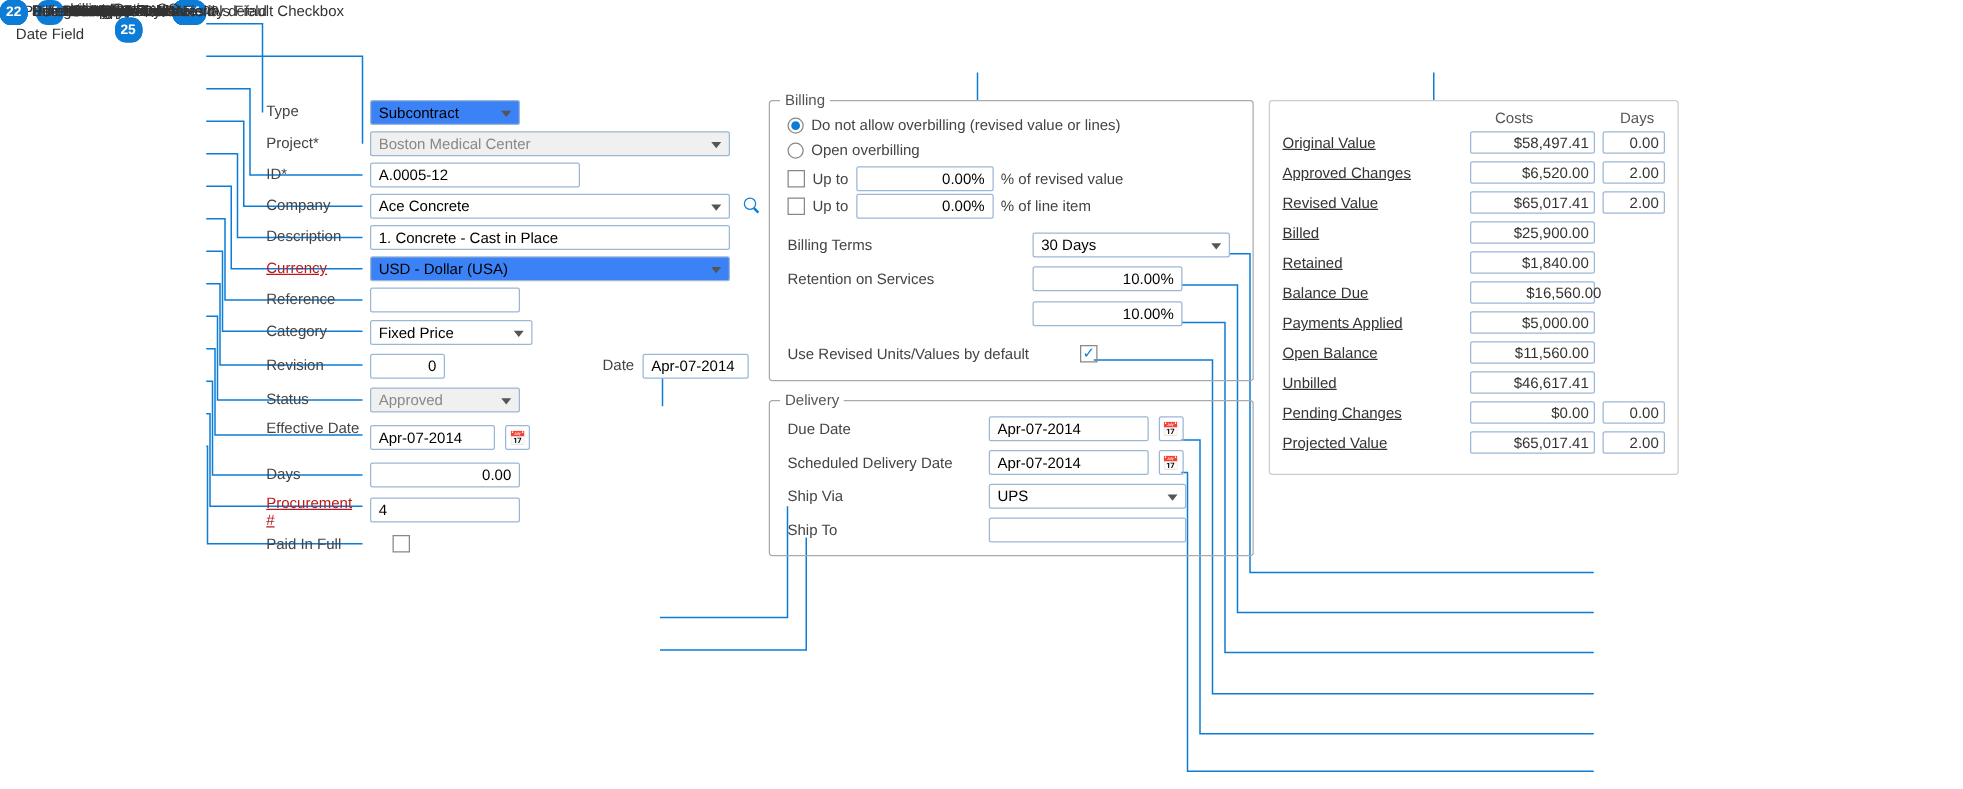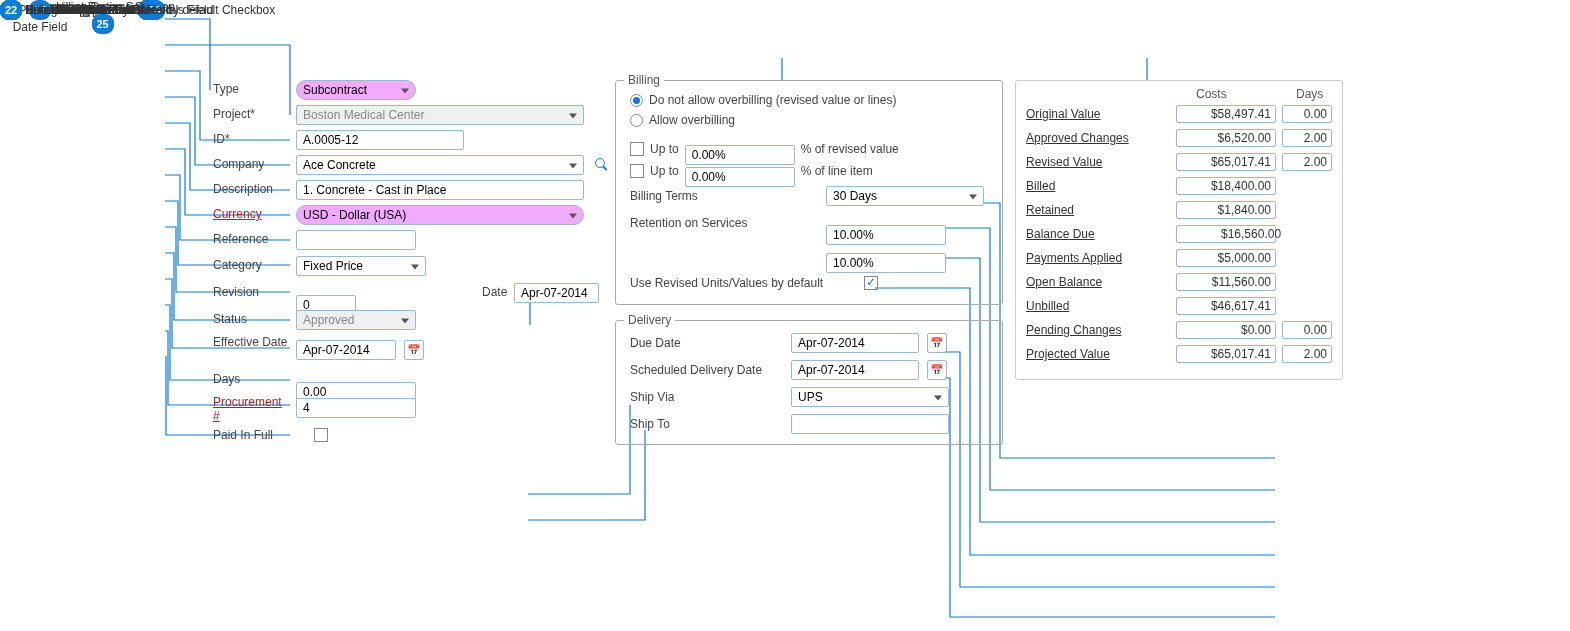--- a/index.html
+++ b/index.html
@@ -10,22 +10,22 @@
 .line { position: absolute; stroke: #0d7cd6; stroke-width: 1.2; fill: none; }
 svg.lines { position: absolute; top: 0; left: 0; width: 1570px; height: 631px; pointer-events: none; }
 .fieldset { position: absolute; border: 1px solid #aaa; border-radius: 3px; padding: 6px; }
 .fieldset > .legend { position: absolute; top: -8px; left: 8px; background: #fff; padding: 0 4px; color: #555; }
 .row { position: absolute; display: flex; align-items: center; }
 .lbl { font-size: 12px; color: #444; }
 .lbl-link { color: #b91c1c; text-decoration: underline; cursor: pointer; }
 .input, .select { border: 1px solid #9bb7d6; border-radius: 2px; height: 20px; padding: 1px 6px; font-size: 12px; background: #fff; color: #000; }
 .select { position: relative; display: inline-flex; align-items: center; justify-content: space-between; padding-right: 18px; cursor: pointer; }
 .select::after { content: ""; position: absolute; right: 6px; top: 50%; transform: translateY(-30%); border-left: 4px solid transparent; border-right: 4px solid transparent; border-top: 5px solid #555; }
-.select.blue { background: #f0abfc; border-radius: 10px; }
-.num { text-align: left; margin-top: 12px; }
+.select.blue { background: #3b82f6; }
+.num { text-align: right; }
 .cal-btn { width: 20px; height: 20px; border: 1px solid #9bb7d6; border-radius: 2px; display: inline-flex; align-items: center; justify-content: center; margin-left: 4px; cursor: pointer; font-size: 11px; }
 .chk { width: 14px; height: 14px; border: 1px solid #888; display: inline-block; vertical-align: middle; position: relative; cursor: pointer; }
 .chk.checked::after { content: "✓"; position: absolute; top: -2px; left: 1px; color: #0d7cd6; font-size: 12px; }
 .radio { width: 13px; height: 13px; border: 1px solid #888; border-radius: 50%; display: inline-block; vertical-align: middle; margin-right: 6px; position: relative; cursor: pointer; }
 .radio.checked::after { content: ""; position: absolute; top: 2px; left: 2px; width: 7px; height: 7px; background: #0d7cd6; border-radius: 50%; }
 .search-ico { display:inline-block; width:16px; height:16px; position:relative; margin-left:4px; cursor:pointer;}
 .search-ico::before { content:""; position:absolute; width:8px; height:8px; border:1.5px solid #0d7cd6; border-radius:50%; top:1px; left:1px;}
 .search-ico::after { content:""; position:absolute; width:1.5px; height:5px; background:#0d7cd6; transform:rotate(-45deg); top:9px; left:10px;}
 .recap-header { position: absolute; font-size: 12px; color: #555; }
 .recap-row-lbl { position: absolute; font-size: 12px; text-decoration: underline; }
@@ -179,21 +179,21 @@
 <input class="input" style="position: absolute; left: 296px; top: 398px; width: 120px;" value="4">
 
 <div class="row" style="left:213px;top:428px">
     <span class="lbl">Paid In Full</span>
   </div>
 <span class="chk" style="position:absolute;left:314px;top:428px"></span>
 
 <div class="fieldset" style="left:615px;top:80px;width:388px;height:225px">
   <span class="legend">Billing</span>
   <div style="position:absolute;left:14px;top:12px"><span class="radio checked"></span><span class="lbl">Do not allow overbilling (revised value or lines)</span></div>
-  <div style="position:absolute;left:14px;top:32px"><span class="radio"></span><span class="lbl">Allow overbilling</span></div>
+  <div style="position:absolute;left:14px;top:32px"><span class="radio"></span><span class="lbl">Open overbilling</span></div>
   <div style="position:absolute;left:14px;top:52px;display:flex;align-items:center;gap:6px">
     <span class="chk"></span>
     <span class="lbl">Up to</span>
     <input class="input num" style="width: 110px;" value="0.00%">
     <span class="lbl">% of revised value</span>
   </div>
   <div style="position:absolute;left:14px;top:74px;display:flex;align-items:center;gap:6px">
     <span class="chk"></span>
     <span class="lbl">Up to</span>
     <input class="input num" style="width: 110px;" value="0.00%">
@@ -233,21 +233,21 @@
       <span class="recap-row-lbl" style="left: 10px; top: 26px;">Original Value</span>
       <div class="recap-val" style="left: 160px; top: 24px; width: 100px;">$58,497.41</div>
       <div class="recap-val" style="left: 266px; top: 24px; width: 50px;">0.00</div>
       <span class="recap-row-lbl" style="left: 10px; top: 50px;">Approved Changes</span>
       <div class="recap-val" style="left: 160px; top: 48px; width: 100px;">$6,520.00</div>
       <div class="recap-val" style="left: 266px; top: 48px; width: 50px;">2.00</div>
       <span class="recap-row-lbl" style="left: 10px; top: 74px;">Revised Value</span>
       <div class="recap-val" style="left: 160px; top: 72px; width: 100px;">$65,017.41</div>
       <div class="recap-val" style="left: 266px; top: 72px; width: 50px;">2.00</div>
       <span class="recap-row-lbl" style="left: 10px; top: 98px;">Billed</span>
-      <div class="recap-val" style="left: 160px; top: 96px; width: 100px;">$18,400.00</div>
+      <div class="recap-val" style="left: 160px; top: 96px; width: 100px;">$25,900.00</div>
       <span class="recap-row-lbl" style="left: 10px; top: 122px;">Retained</span>
       <div class="recap-val" style="left: 160px; top: 120px; width: 100px; text-align: right;">$1,840.00</div>
       <span class="recap-row-lbl" style="left: 10px; top: 146px;">Balance Due</span>
       <div class="recap-val" style="left: 160px; top: 144px; width: 100px; padding-left: 44px;">$16,560.00</div>
       <span class="recap-row-lbl" style="left: 10px; top: 170px;">Payments Applied</span>
       <div class="recap-val" style="left: 160px; top: 168px; width: 100px;">$5,000.00</div>
       <span class="recap-row-lbl" style="left: 10px; top: 194px;">Open Balance</span>
       <div class="recap-val" style="left: 160px; top: 192px; width: 100px;">$11,560.00</div>
       <span class="recap-row-lbl" style="left: 10px; top: 218px;">Unbilled</span>
       <div class="recap-val" style="left: 160px; top: 216px; width: 100px;">$46,617.41</div>

